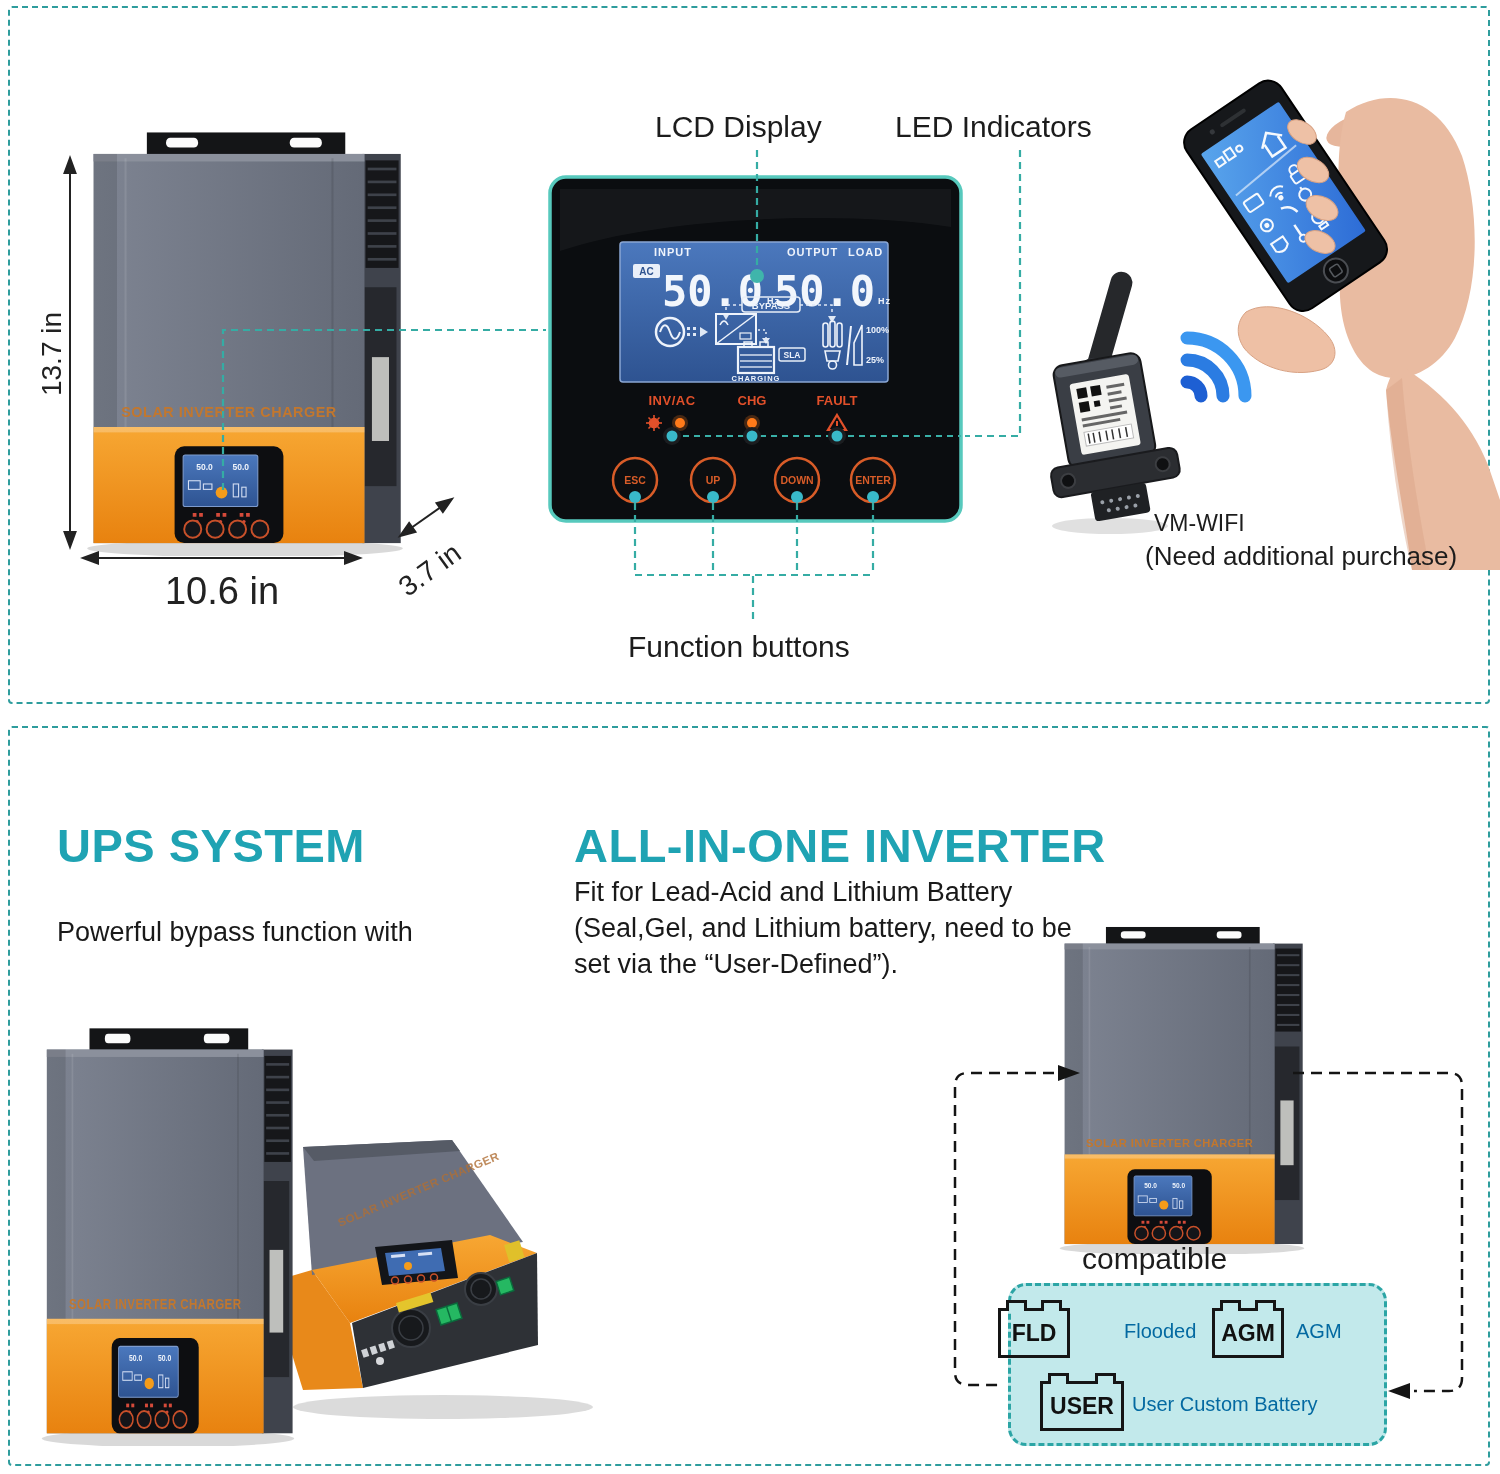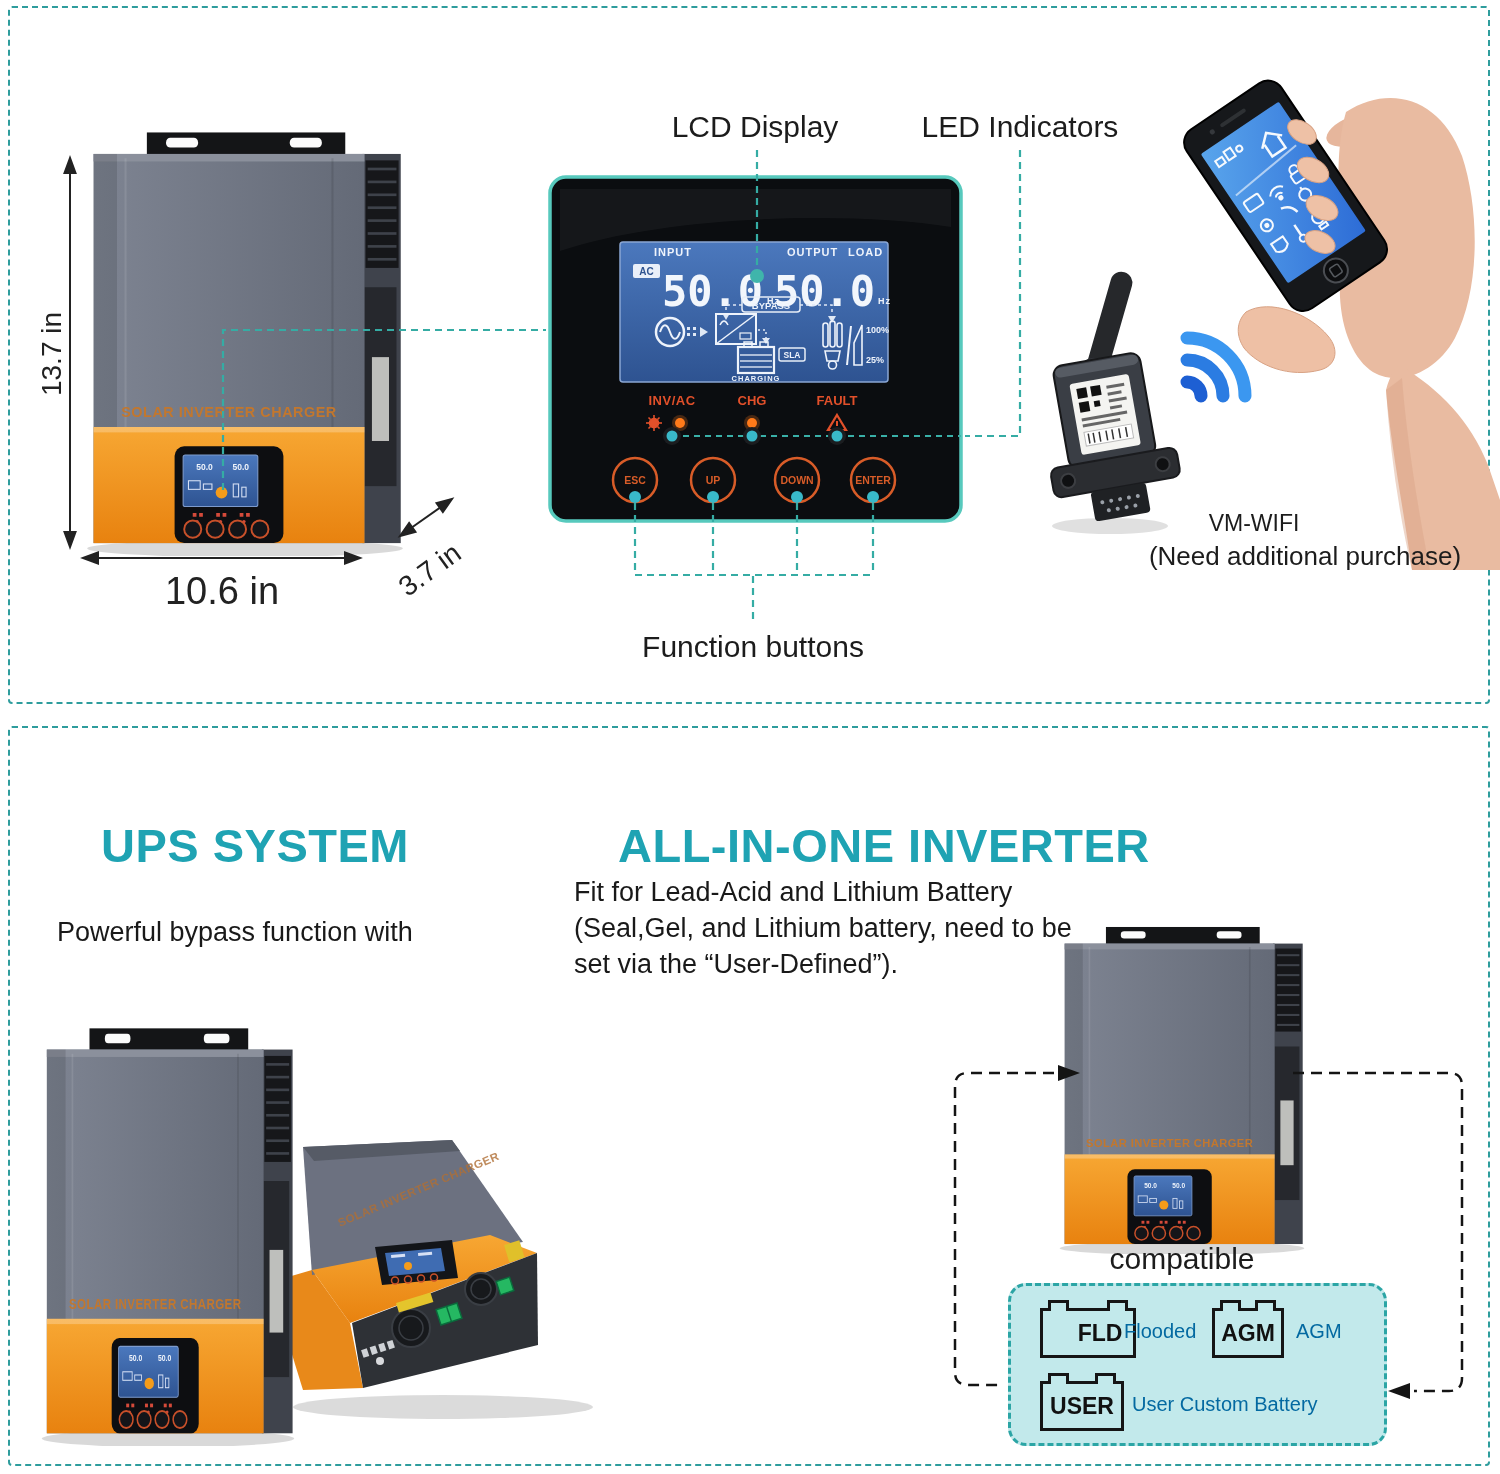--- a/index.html
+++ b/index.html
@@ -1,22 +1,22 @@
 <!DOCTYPE html>
 <html><head>
 <meta charset="utf-8">
 <style>
   html,body{margin:0;padding:0;background:#fff;}
   .page{position:relative;width:1500px;height:1474px;background:#ffffff;overflow:hidden;
         font-family:"Liberation Sans", sans-serif;color:#1a1a1a;}
   .abs{position:absolute;}
   .sec-border{position:absolute;border:2px dashed #2e9d9d;border-radius:4px;}
-  .lbl{position:absolute;font-size:30px;color:#1c1c1c;text-align:center;}
+  .lbl{position:absolute;font-size:30px;color:#1c1c1c;}
   .dim-lbl{position:absolute;font-size:28px;color:#222;text-align:center;}
-  .h-teal{position:absolute;font-size:47px;font-weight:bold;color:#1fa3b3;letter-spacing:.5px;margin-left:44px;}
+  .h-teal{position:absolute;font-size:47px;font-weight:bold;color:#1fa3b3;letter-spacing:.5px;}
   .body-txt{position:absolute;font-size:27px;color:#191919;line-height:36px;}
   .bat-box{position:absolute;left:1008px;top:1283px;width:373px;height:157px;
            border:3.5px dashed #2ba5a5;border-radius:18px;background:#c2e9eb;}
   .batt{position:absolute;border:3.5px solid #151515;background:transparent;
         display:flex;align-items:center;justify-content:center;font-weight:bold;font-size:23px;color:#111;}
   .batt .tab{position:absolute;top:-11px;width:15px;height:8px;border:3.5px solid #151515;border-bottom:none;background:#c2e9eb;}
   .tab.t1{left:5px}.tab.t2{right:5px}
   .bat-name{position:absolute;font-size:20px;color:#0369a1;}
   svg{display:block;}
   text{font-family:"Liberation Sans",sans-serif;}
@@ -485,21 +485,21 @@
       <circle cx="149" cy="368" r="1.6" fill="#d44a3a"></circle>
       <circle cx="101" cy="375" r="8" fill="#141519" stroke="#c8502a" stroke-width="1.8"></circle>
       <circle cx="122" cy="375" r="8" fill="#141519" stroke="#c8502a" stroke-width="1.8"></circle>
       <circle cx="143" cy="375" r="8" fill="#141519" stroke="#c8502a" stroke-width="1.8"></circle>
       <circle cx="164" cy="375" r="8" fill="#141519" stroke="#c8502a" stroke-width="1.8"></circle>
     </svg>
 
   <div class="lbl" style="left:1082px;top:1242px;width:200px;">compatible</div>
 
   <div class="bat-box"></div>
-  <div class="batt" style="left:1040px;top:1308px;width:66px;height:44px;padding-left:24px;">
+  <div class="batt" style="left:998px;top:1308px;width:66px;height:44px;">
     <div class="tab t1"></div>
       <div class="tab t2"></div>
     <span>FLD</span>
   </div>
   <div class="bat-name" style="left:1124px;top:1320px;">Flooded</div>
   <div class="batt" style="left:1212px;top:1308px;width:66px;height:44px;">
     <div class="tab t1"></div>
       <div class="tab t2"></div>
     <span>AGM</span>
   </div>

